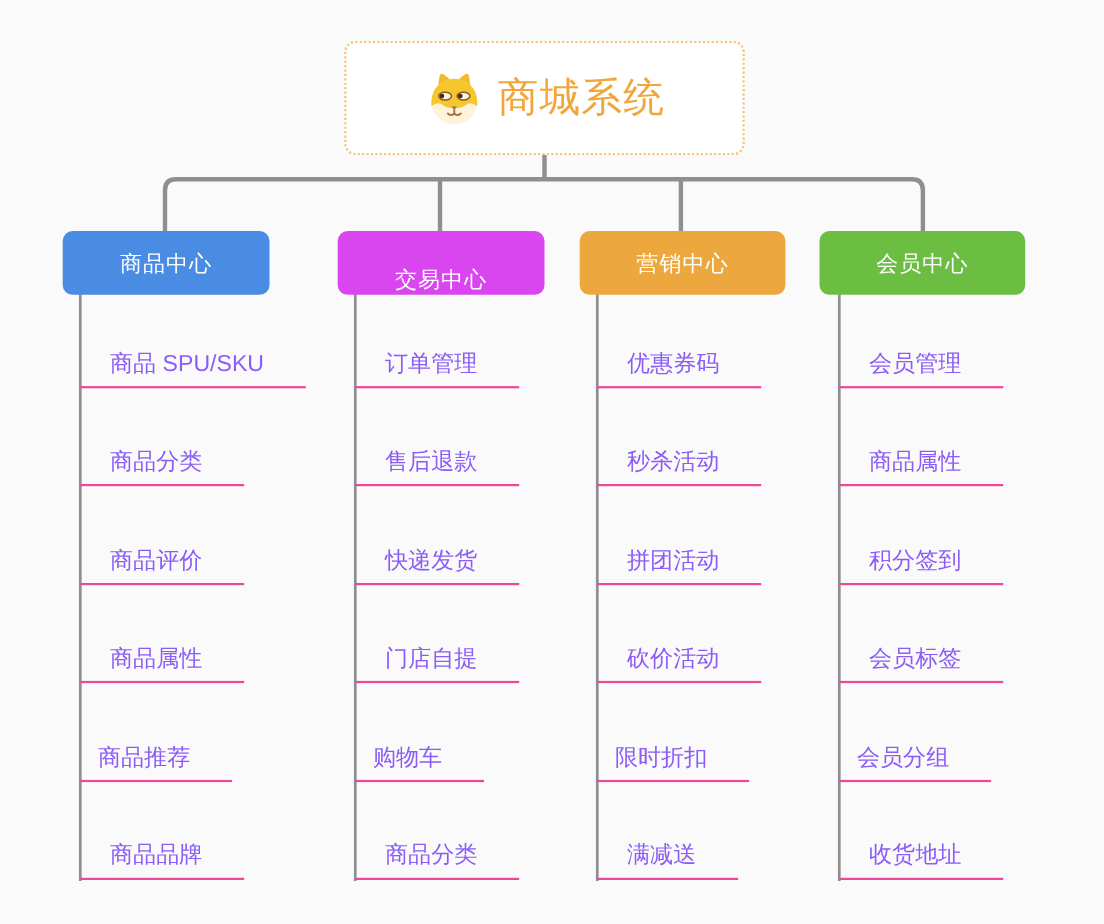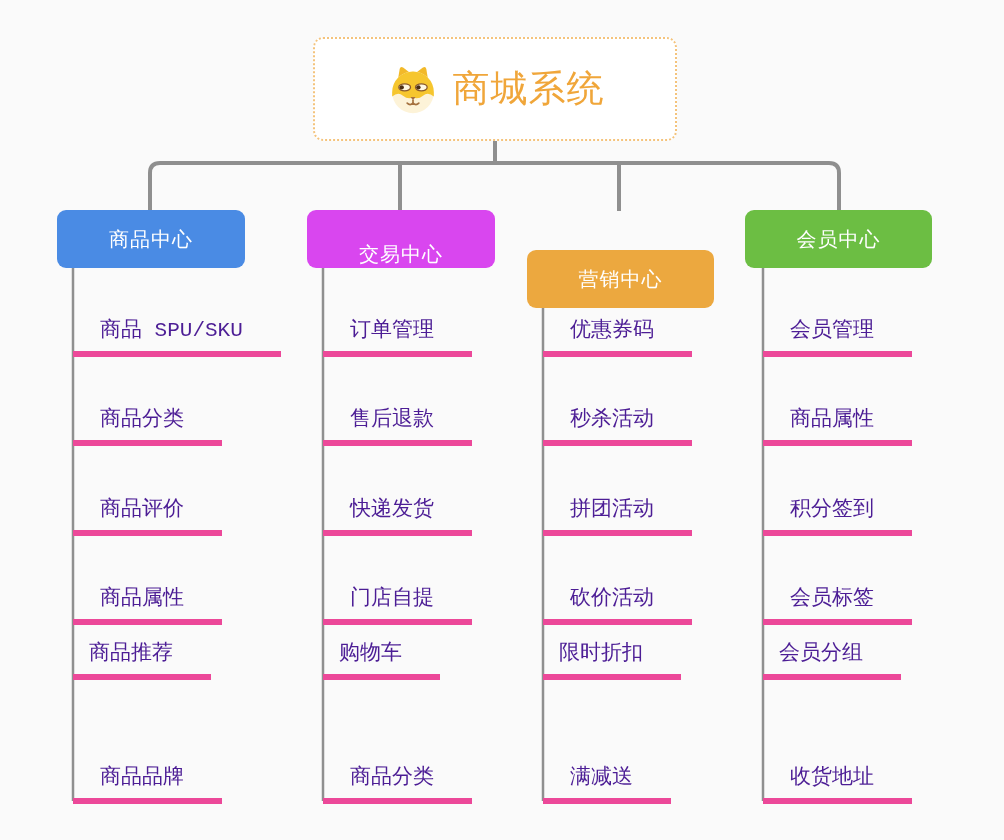--- a/index.html
+++ b/index.html
@@ -2,21 +2,20 @@
 <html><head>
 <meta charset="utf-8">
 <style>
   * { margin:0; padding:0; box-sizing:border-box; }
   html,body { font-family:"Liberation Sans", sans-serif; }
   .canvas {
     position:relative;
     width:1004px; height:840px;
     background:#fafafa;
     overflow:hidden;
-    font-family:Liberation Mono, monospace;
   }
   svg.connectors {
     position:absolute; left:0; top:0;
     width:1004px; height:840px;
     pointer-events:none;
   }
   
   .root-node {
     position:absolute; left:313px; top:37px;
     width:364px; height:104px;
@@ -47,34 +46,34 @@
   .b0 { left:57px;  width:188px; }
   .b1 { left:307px; width:188px; }
   .b2 { left:527px; width:187px; }
   .b3 { left:745px; width:187px; }
   
   .leaf {
     position:absolute;
     white-space:nowrap;
     font-size:21px;
     line-height:27px;
-    color:#4c1d95;
+    color:#8b5cf6;
     padding:0 38px 7px 27px;
-    border-bottom:6px solid #ec4899;
+    border-bottom:2px solid #ec4899;
     cursor:pointer;
   }
   .c0 { left:73px; }
   .c1 { left:323px; }
   .c2 { left:543px; }
   .c3 { left:763px; }
   .r1 { top:317px; }
   .r2 { top:406px; }
   .r3 { top:496px; }
   .r4 { top:585px; }
-  .r5 { top:640px;padding-left:16px; }
+  .r5 { top:675px;padding-left:16px; }
   .r6 { top:764px; }
 </style>
 </head>
 <body>
 
 <div class="canvas">
 
   <svg class="connectors" viewBox="0 0 1004 840" fill="none" stroke="#8f8f8f">
     <path d="M495 140 L495 163" stroke-width="4"></path>
     <path d="M150 211 L150 173 Q150 163 160 163 L829 163 Q839 163 839 173 L839 211" stroke-width="4"></path>
@@ -102,21 +101,21 @@
     </svg>
     <span class="root-title">商城系统</span>
   </div>
 
   <div class="branch b0" style="background: rgb(74, 139, 228);">
     <span>商品中心</span>
   </div>
   <div class="branch b1" style="background: #d946ef; align-items: flex-end;">
     <span>交易中心</span>
   </div>
-  <div class="branch b2" style="background: rgb(236, 168, 63); margin-top: 40px;">
+  <div class="branch b2" style="background: rgb(236, 168, 63);">
     <span>营销中心</span>
   </div>
   <div class="branch b3" style="background: rgb(108, 190, 67);">
     <span>会员中心</span>
   </div>
 
   <div class="leaf c0 r1">商品 SPU/SKU</div>
   <div class="leaf c0 r2">商品分类</div>
   <div class="leaf c0 r3">商品评价</div>
   <div class="leaf c0 r4">商品属性</div>

